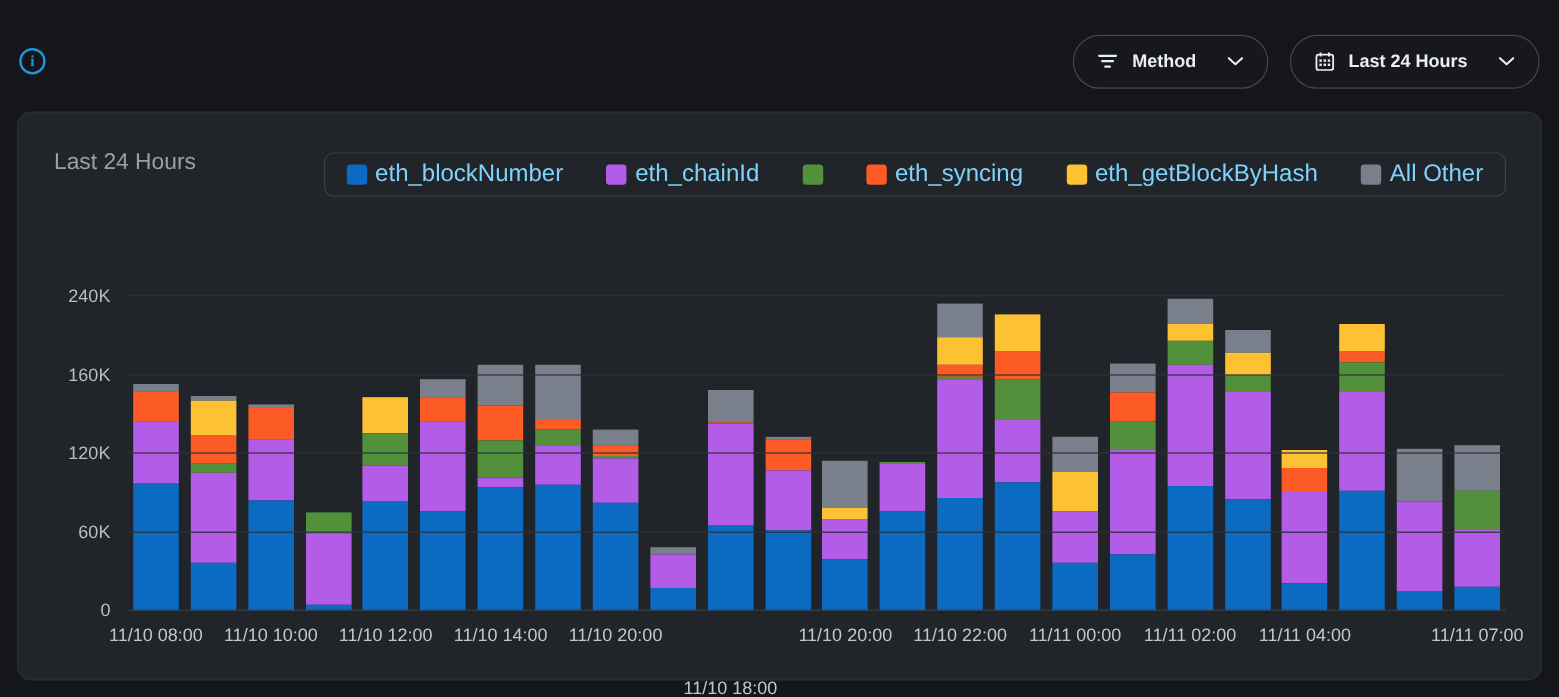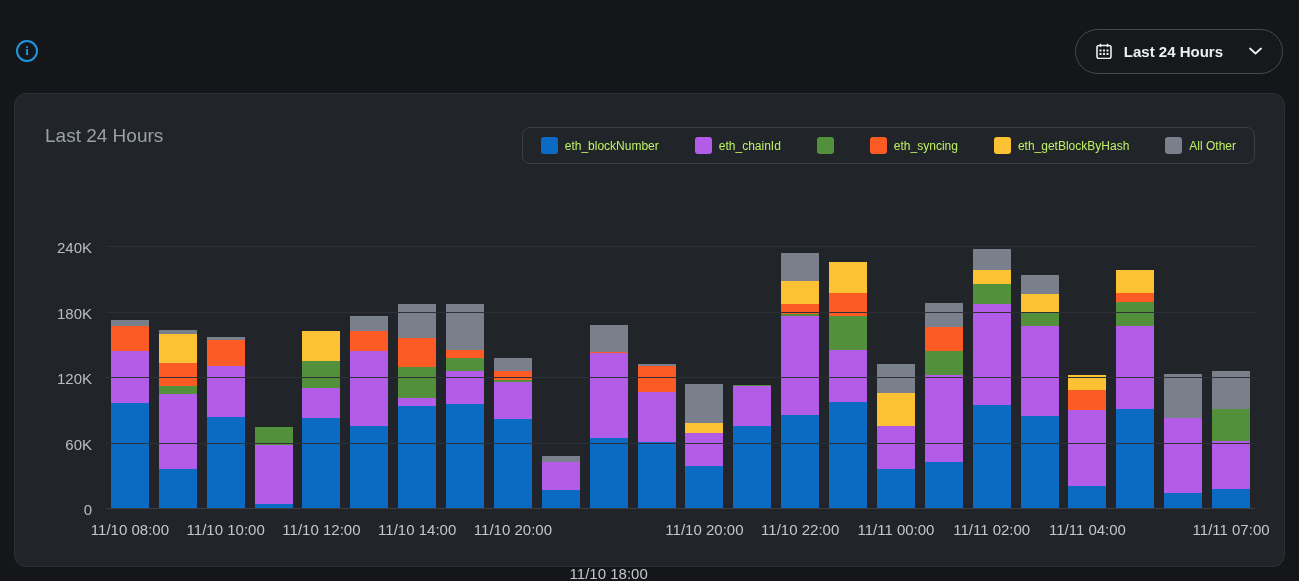--- a/index.html
+++ b/index.html
@@ -53,21 +53,21 @@
   
   .legend {
     position:absolute; right:29px; top:33px; height:37px;
     display:flex; align-items:center; gap:36px;
     padding:0 18px;
     border:1px solid #3b3f47; border-radius:8px;
     background:#212429;
   }
   .legend-item { display:flex; align-items:center; gap:7px; cursor:pointer; }
   .legend-swatch { width:17px; height:17px; border-radius:3px; flex:none; }
-  .legend-label { font-size:12px; color:#bef264; white-space:nowrap; }
+  .legend-label { font-size:20px; color:#7dd3fc; white-space:nowrap; }
 
   
   .plot {
     position:absolute; left:91px; right:29px; top:153px; height:262px;
   }
   .gridline {
     position:absolute; left:0; right:0; height:1px; background:#2d3037;
   }
   .gridline.zero { background:#3a3e44; }
   .y-tick {
@@ -89,20 +89,35 @@
   }
 </style>
 </head>
 <body>
 
 <div class="header">
   <div class="title-wrap">
     <div class="info-icon">i</div>
   </div>
   <div class="filters">
+    <div class="pill">
+      <span>
+        <svg width="16" height="14" viewBox="0 0 16 14" fill="none" stroke="#eceff2" stroke-width="1.8" stroke-linecap="round">
+          <line x1="1" y1="2.5" x2="15" y2="2.5"></line>
+            <line x1="3.5" y1="7" x2="12.5" y2="7"></line>
+            <line x1="6" y1="11.5" x2="10" y2="11.5"></line>
+        </svg>
+      </span>
+      <span>Method</span>
+      <span class="chevron">
+        <svg width="13" height="8" viewBox="0 0 13 8" fill="none" stroke="#eceff2" stroke-width="1.8" stroke-linecap="round" stroke-linejoin="round">
+          <polyline points="1,1.5 6.5,6.5 12,1.5"></polyline>
+        </svg>
+      </span>
+    </div>
     <div class="pill">
       <span>
         <svg width="16" height="16" viewBox="0 0 16 16" fill="#eceff2">
           <rect x="1" y="2.5" width="14" height="13" rx="2" fill="none" stroke="#eceff2" stroke-width="1.6"></rect>
           <line x1="4.5" y1="0.8" x2="4.5" y2="4" stroke="#eceff2" stroke-width="1.6"></line>
           <line x1="11.5" y1="0.8" x2="11.5" y2="4" stroke="#eceff2" stroke-width="1.6"></line>
           <rect x="3.5" y="6.5" width="2" height="2"></rect>
             <rect x="7" y="6.5" width="2" height="2"></rect>
             <rect x="10.5" y="6.5" width="2" height="2"></rect>
           <rect x="3.5" y="10" width="2" height="2"></rect>
@@ -366,17 +381,17 @@
         <span class="x-tick" style="left: 85.4167%;">11/11 04:00</span>
         <span class="x-tick" style="left: 97.9167%;">11/11 07:00</span>
       </div>
   <div class="gridline zero" style="bottom: 0px;"></div>
       <span class="y-tick" style="bottom: 0px; top: auto; transform: translateY(50%);">0</span>
       <div class="gridline" style="bottom: 65.5px;"></div>
       <span class="y-tick" style="bottom: 65.5px; top: auto; transform: translateY(50%);">60K</span>
       <div class="gridline" style="bottom: 131px;"></div>
       <span class="y-tick" style="bottom: 131px; top: auto; transform: translateY(50%);">120K</span>
       <div class="gridline" style="bottom: 196.5px;"></div>
-      <span class="y-tick" style="bottom: 196.5px; top: auto; transform: translateY(50%);">180K</span>
+      <span class="y-tick" style="bottom: 196.5px; top: auto; transform: translateY(50%);">160K</span>
       <div class="gridline" style="bottom: 262px;"></div>
       <span class="y-tick" style="bottom: 262px; top: auto; transform: translateY(50%);">240K</span>
     </div>
 </div>
 
 </body></html>

